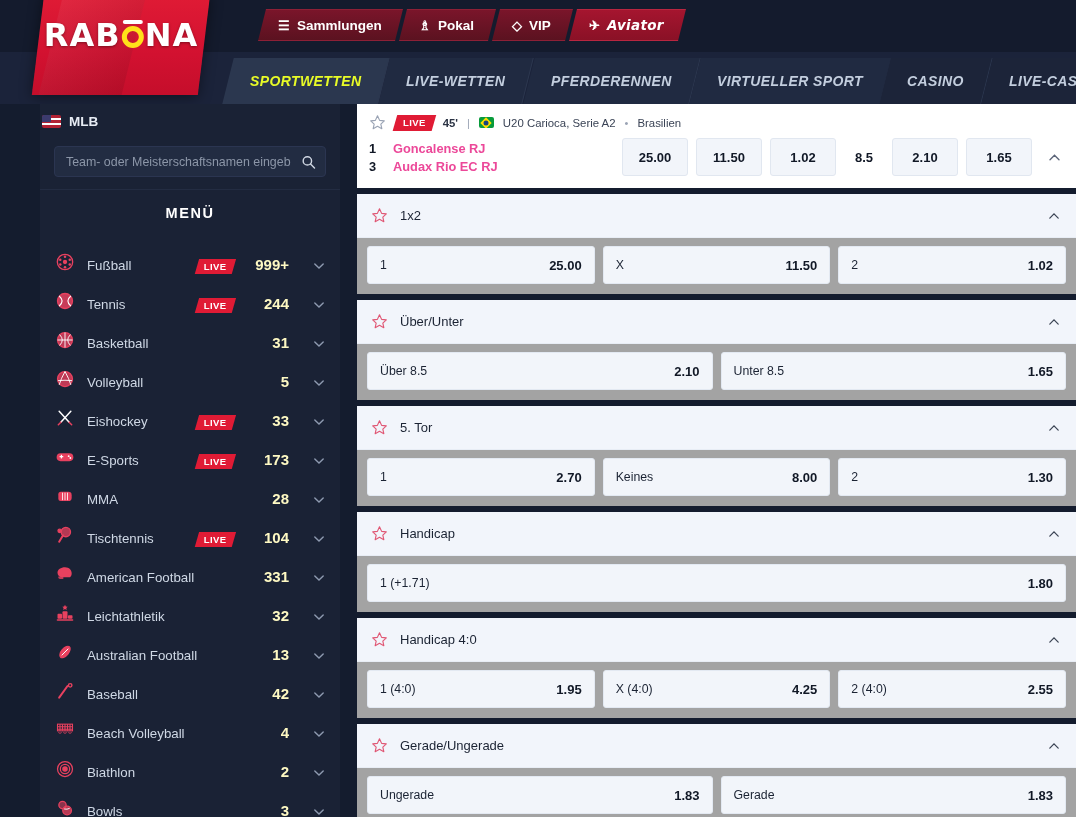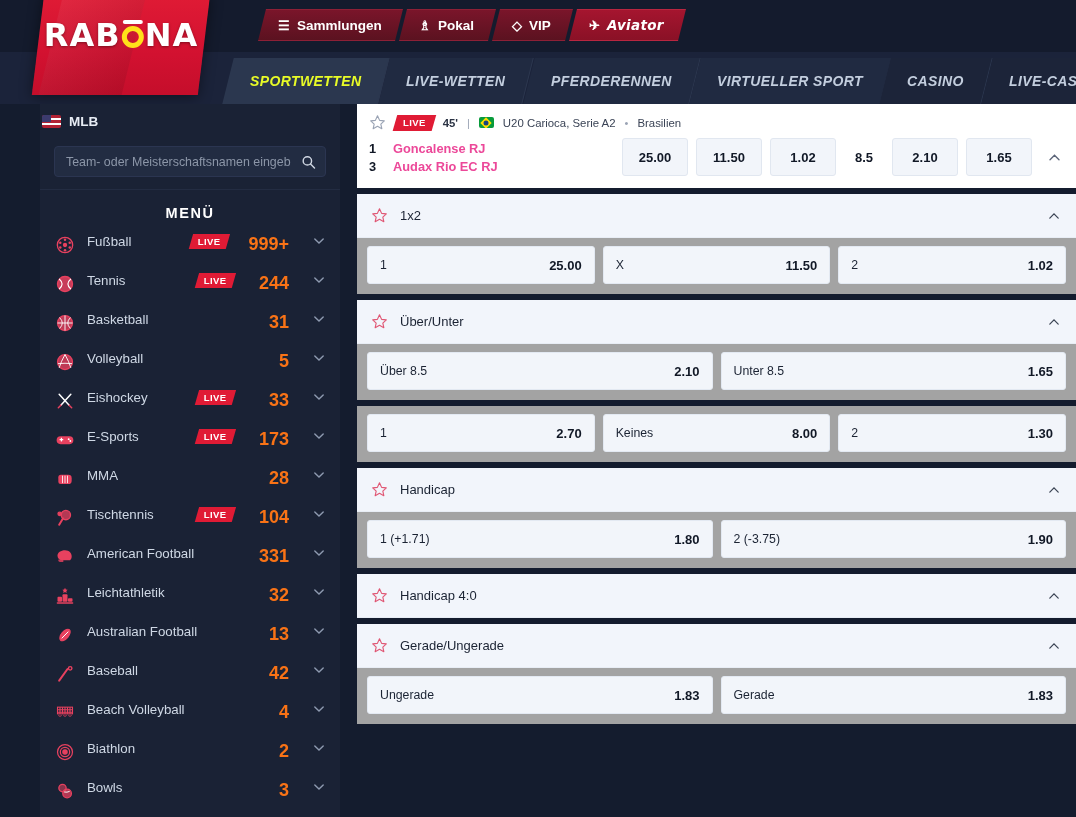--- a/index.html
+++ b/index.html
@@ -120,34 +120,34 @@
   }
   .sb-divider { height: 1px; background: #232c42; }
 
   .menu-title {
     text-align: center; color: #ffffff; font-size: 14.5px; font-weight: 700;
     letter-spacing: 1.6px; padding: 15px 0 13px;
   }
 
   .sport-list { }
   .sport-row {
-    display: flex; align-items: flex-start; height: 39px; padding: 0 12px 0 14px; gap: 11px;
+    display: flex; align-items: flex-end; height: 39px; padding: 0 12px 0 14px; gap: 11px;
   }
   .sport-ico {
     width: 22px; height: 22px; flex: none; display:flex; align-items:center; justify-content:center;
     color: #e8415f;
   }
   .sport-name { flex: 1; color: #cfd8e5; font-size: 13.3px; font-weight: 400; white-space: nowrap; }
   .live-badge {
     background: #e01b35; color: #fff; font-size: 9.5px; font-weight: 700; letter-spacing: .4px;
     padding: 2.5px 7px 2.5px 7px; transform: skewX(-16deg); margin-right: 10px; line-height: 1;
   }
   .live-badge span { display:block; transform: skewX(16deg); }
   .sport-count {
-    color: #f97316; font-size: 18px; font-weight: 700; min-width: 34px; text-align: right;
+    color: #fef9c3; font-size: 15px; font-weight: 700; min-width: 34px; text-align: right;
   }
   .chev {
     width: 18px; margin-left: 10px; color: #8e9ab0; display:flex; align-items:center; justify-content:center;
   }
 
   
   .main {
     position: absolute; left: 357px; top: 104px; width: 719px; height: 713px;
     z-index: 8; overflow: hidden;
   }
@@ -672,20 +672,31 @@
             <span class="sel-odd">2.10</span>
           </div>
         <div class="sel">
             <span class="sel-label">Unter 8.5</span>
             <span class="sel-odd">1.65</span>
           </div>
       </div>
     </div>
 
     <div class="market">
+      <div class="market-head">
+        <span class="star red"><svg viewBox="0 0 24 24" width="17" height="17" fill="none" stroke="currentColor" stroke-width="1.6" stroke-linejoin="round">
+              <polygon points="12,2.6 15,9 21.6,9.7 16.7,14.2 18.1,20.8 12,17.4 5.9,20.8 7.3,14.2 2.4,9.7 9,9"></polygon>
+            </svg></span>
+        <span class="market-title">5. Tor</span>
+        <span class="market-chev">
+            <svg viewBox="0 0 20 20" width="14" height="14" fill="none" stroke="currentColor" stroke-width="1.8" stroke-linecap="round">
+              <polyline points="4,13 10,7 16,13"></polyline>
+            </svg>
+          </span>
+      </div>
       <div class="market-body">
         <div class="sel">
             <span class="sel-label">1</span>
             <span class="sel-odd">2.70</span>
           </div>
         <div class="sel">
             <span class="sel-label">Keines</span>
             <span class="sel-odd">8.00</span>
           </div>
         <div class="sel">
@@ -705,39 +716,49 @@
             <svg viewBox="0 0 20 20" width="14" height="14" fill="none" stroke="currentColor" stroke-width="1.8" stroke-linecap="round">
               <polyline points="4,13 10,7 16,13"></polyline>
             </svg>
           </span>
       </div>
       <div class="market-body">
         <div class="sel">
             <span class="sel-label">1 (+1.71)</span>
             <span class="sel-odd">1.80</span>
           </div>
-        <div class="sel">
-            <span class="sel-label">2 (-3.75)</span>
-            <span class="sel-odd">1.90</span>
-          </div>
       </div>
     </div>
 
     <div class="market">
       <div class="market-head">
         <span class="star red"><svg viewBox="0 0 24 24" width="17" height="17" fill="none" stroke="currentColor" stroke-width="1.6" stroke-linejoin="round">
               <polygon points="12,2.6 15,9 21.6,9.7 16.7,14.2 18.1,20.8 12,17.4 5.9,20.8 7.3,14.2 2.4,9.7 9,9"></polygon>
             </svg></span>
         <span class="market-title">Handicap 4:0</span>
         <span class="market-chev">
             <svg viewBox="0 0 20 20" width="14" height="14" fill="none" stroke="currentColor" stroke-width="1.8" stroke-linecap="round">
               <polyline points="4,13 10,7 16,13"></polyline>
             </svg>
           </span>
       </div>
+      <div class="market-body">
+        <div class="sel">
+            <span class="sel-label">1 (4:0)</span>
+            <span class="sel-odd">1.95</span>
+          </div>
+        <div class="sel">
+            <span class="sel-label">X (4:0)</span>
+            <span class="sel-odd">4.25</span>
+          </div>
+        <div class="sel">
+            <span class="sel-label">2 (4:0)</span>
+            <span class="sel-odd">2.55</span>
+          </div>
+      </div>
     </div>
 
     <div class="market">
       <div class="market-head">
         <span class="star red"><svg viewBox="0 0 24 24" width="17" height="17" fill="none" stroke="currentColor" stroke-width="1.6" stroke-linejoin="round">
               <polygon points="12,2.6 15,9 21.6,9.7 16.7,14.2 18.1,20.8 12,17.4 5.9,20.8 7.3,14.2 2.4,9.7 9,9"></polygon>
             </svg></span>
         <span class="market-title">Gerade/Ungerade</span>
         <span class="market-chev">
             <svg viewBox="0 0 20 20" width="14" height="14" fill="none" stroke="currentColor" stroke-width="1.8" stroke-linecap="round">

